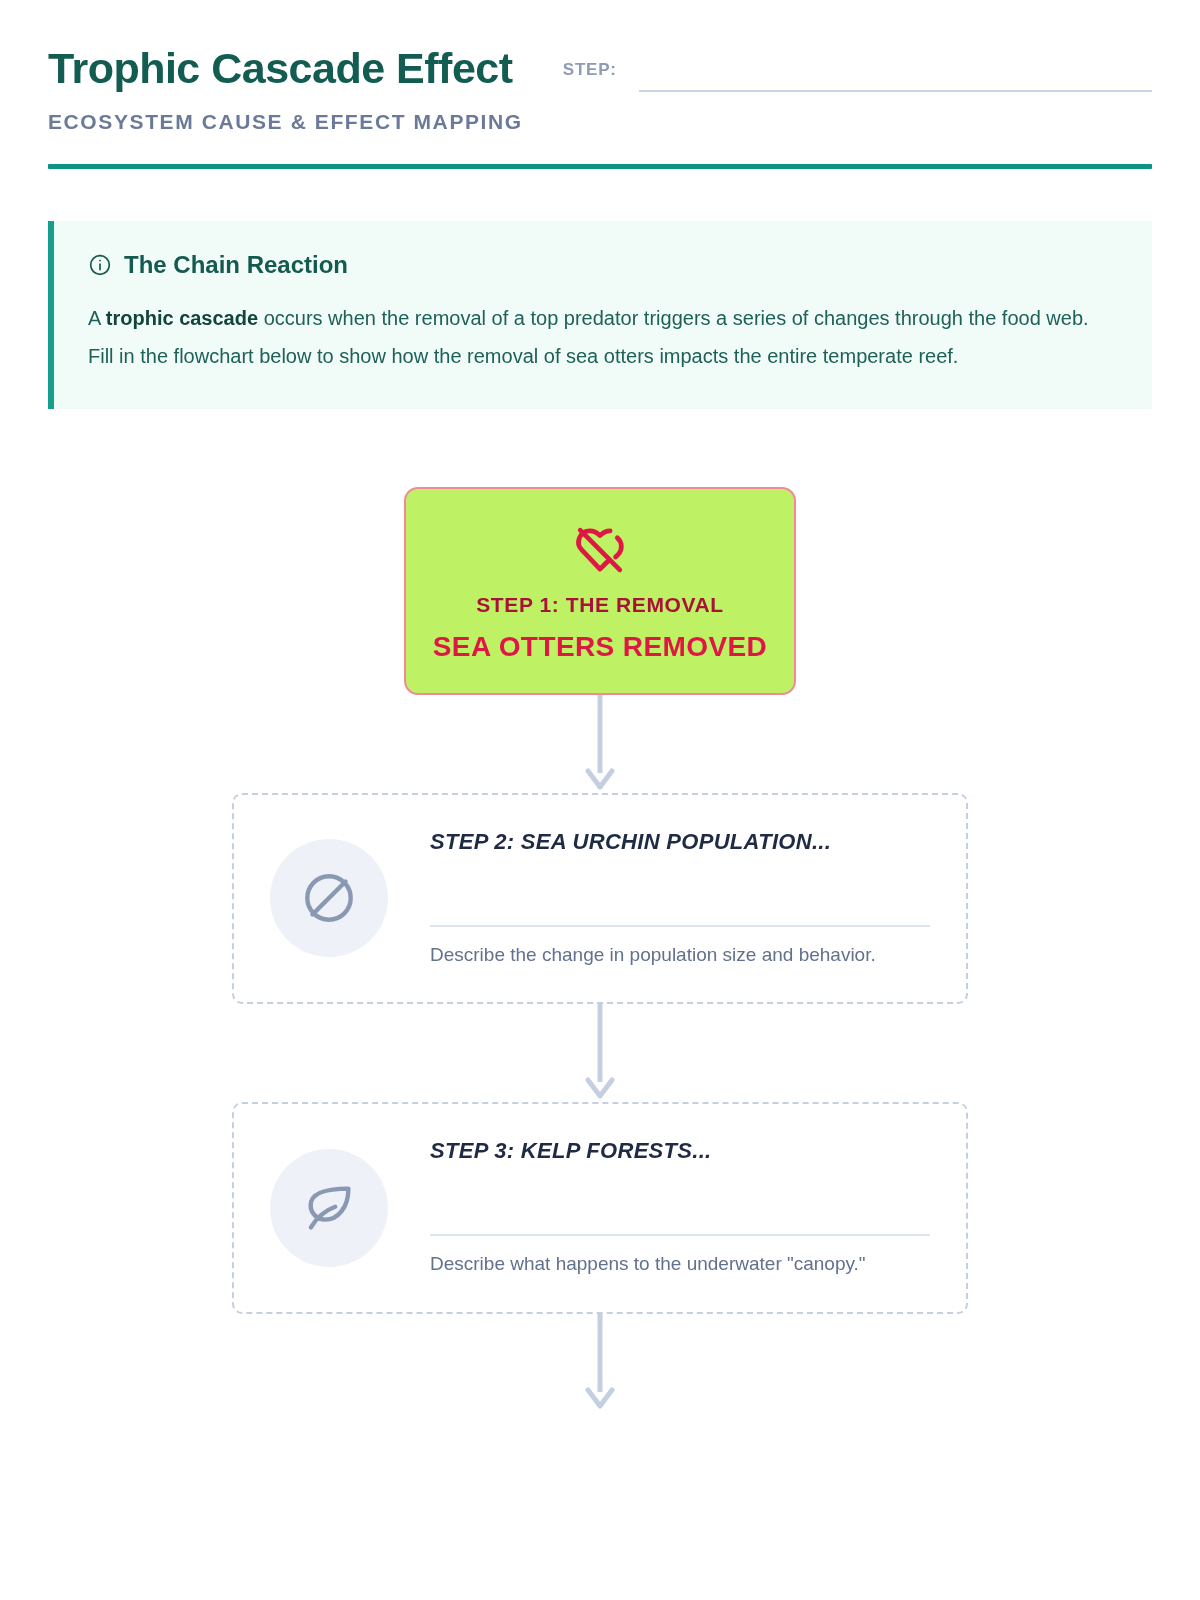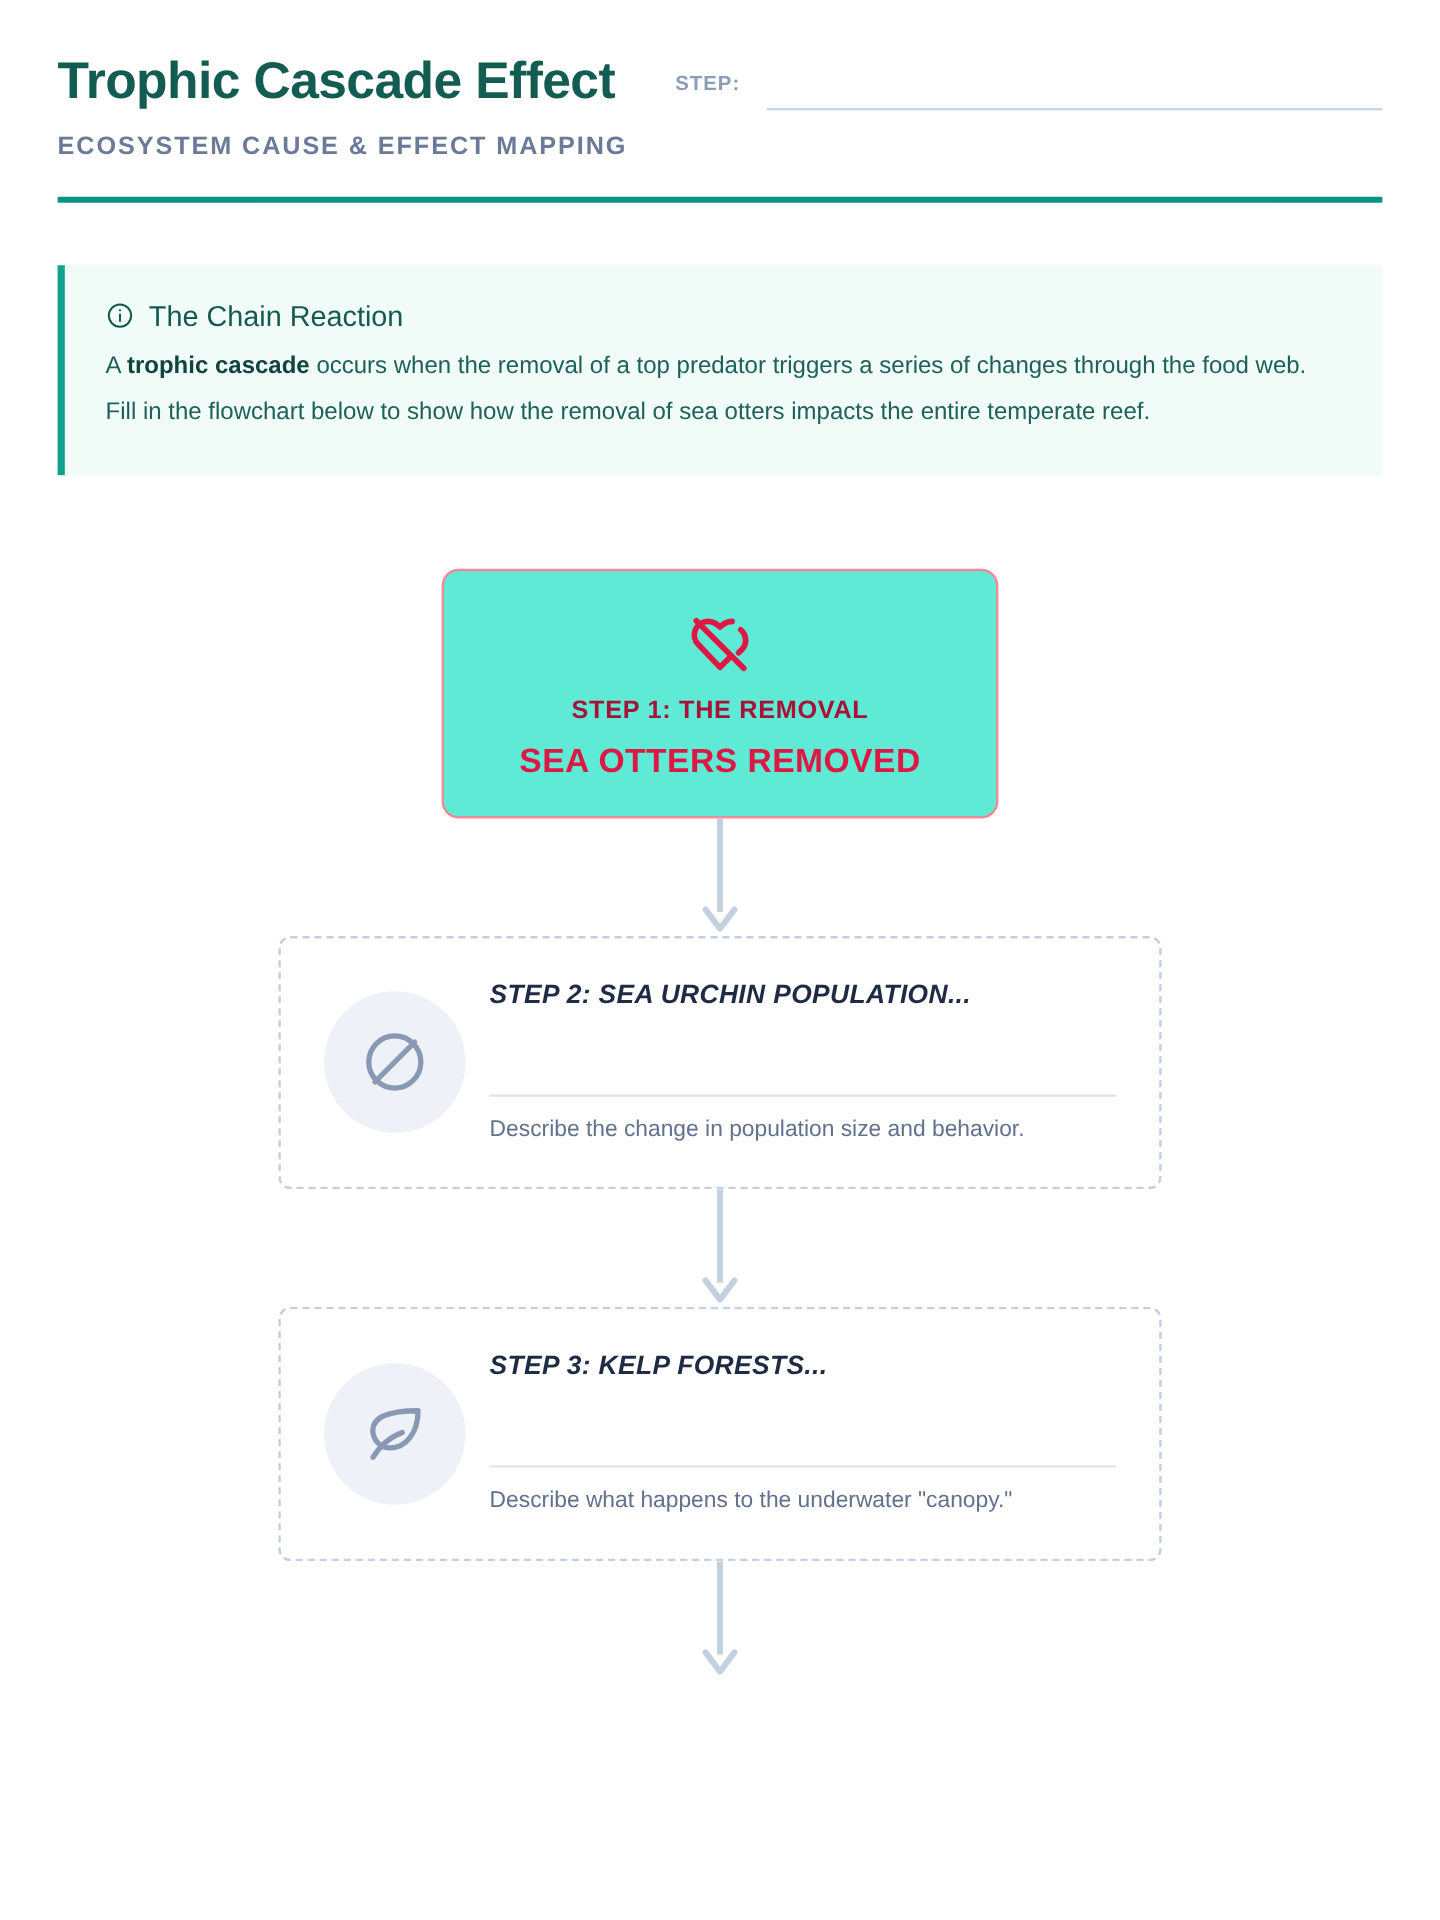--- a/index.html
+++ b/index.html
@@ -70,47 +70,47 @@
 
   
   .callout {
     margin-top: 52px;
     background: #f1fbf7;
     border-left: 6px solid #14a08c;
     padding: 30px 34px 34px 34px;
   }
   .callout-heading {
     display: flex;
-    align-items: flex-start;
+    align-items: center;
     gap: 12px;
     font-size: 24px;
-    font-weight: normal;
+    font-weight: bold;
     color: #145a50;
-    margin-bottom: 7px;
+    margin-bottom: 20px;
   }
   .callout-heading .info-icon { display: inline-flex; }
   .callout-body {
     font-size: 20px;
     line-height: 1.9;
     color: #1d6158;
   }
   .callout-body b { font-weight: bold; color: #11443d; text-align: center; }
 
   
   .flow {
     margin-top: 78px;
     display: flex;
     flex-direction: column;
     align-items: center;
   }
 
   
   .cause-card {
-    width: 464px;
-    background: #5eead4;
+    width: 392px;
+    background: #bef264;
     border: 2px solid #f2899b;
     border-radius: 14px;
     padding: 34px 24px 30px 24px;
     text-align: center;
   }
   .cause-icon { margin-bottom: 16px; display: flex; justify-content: center; }
   .cause-kicker {
     font-size: 21px;
     font-weight: bold;
     color: #a81238;
@@ -136,21 +136,21 @@
   .connector svg { display: block; }
 
   
   .effect-card {
     width: 736px;
     border: 2px dashed #c4cfe0;
     border-radius: 10px;
     padding: 34px 36px;
     display: flex;
     align-items: center;
-    gap: 20px;
+    gap: 42px;
     background: #ffffff;
   }
   .effect-badge {
     flex: 0 0 auto;
     width: 118px;
     height: 118px;
     border-radius: 50%;
     background: #eef1f7;
     display: flex;
     align-items: center;

